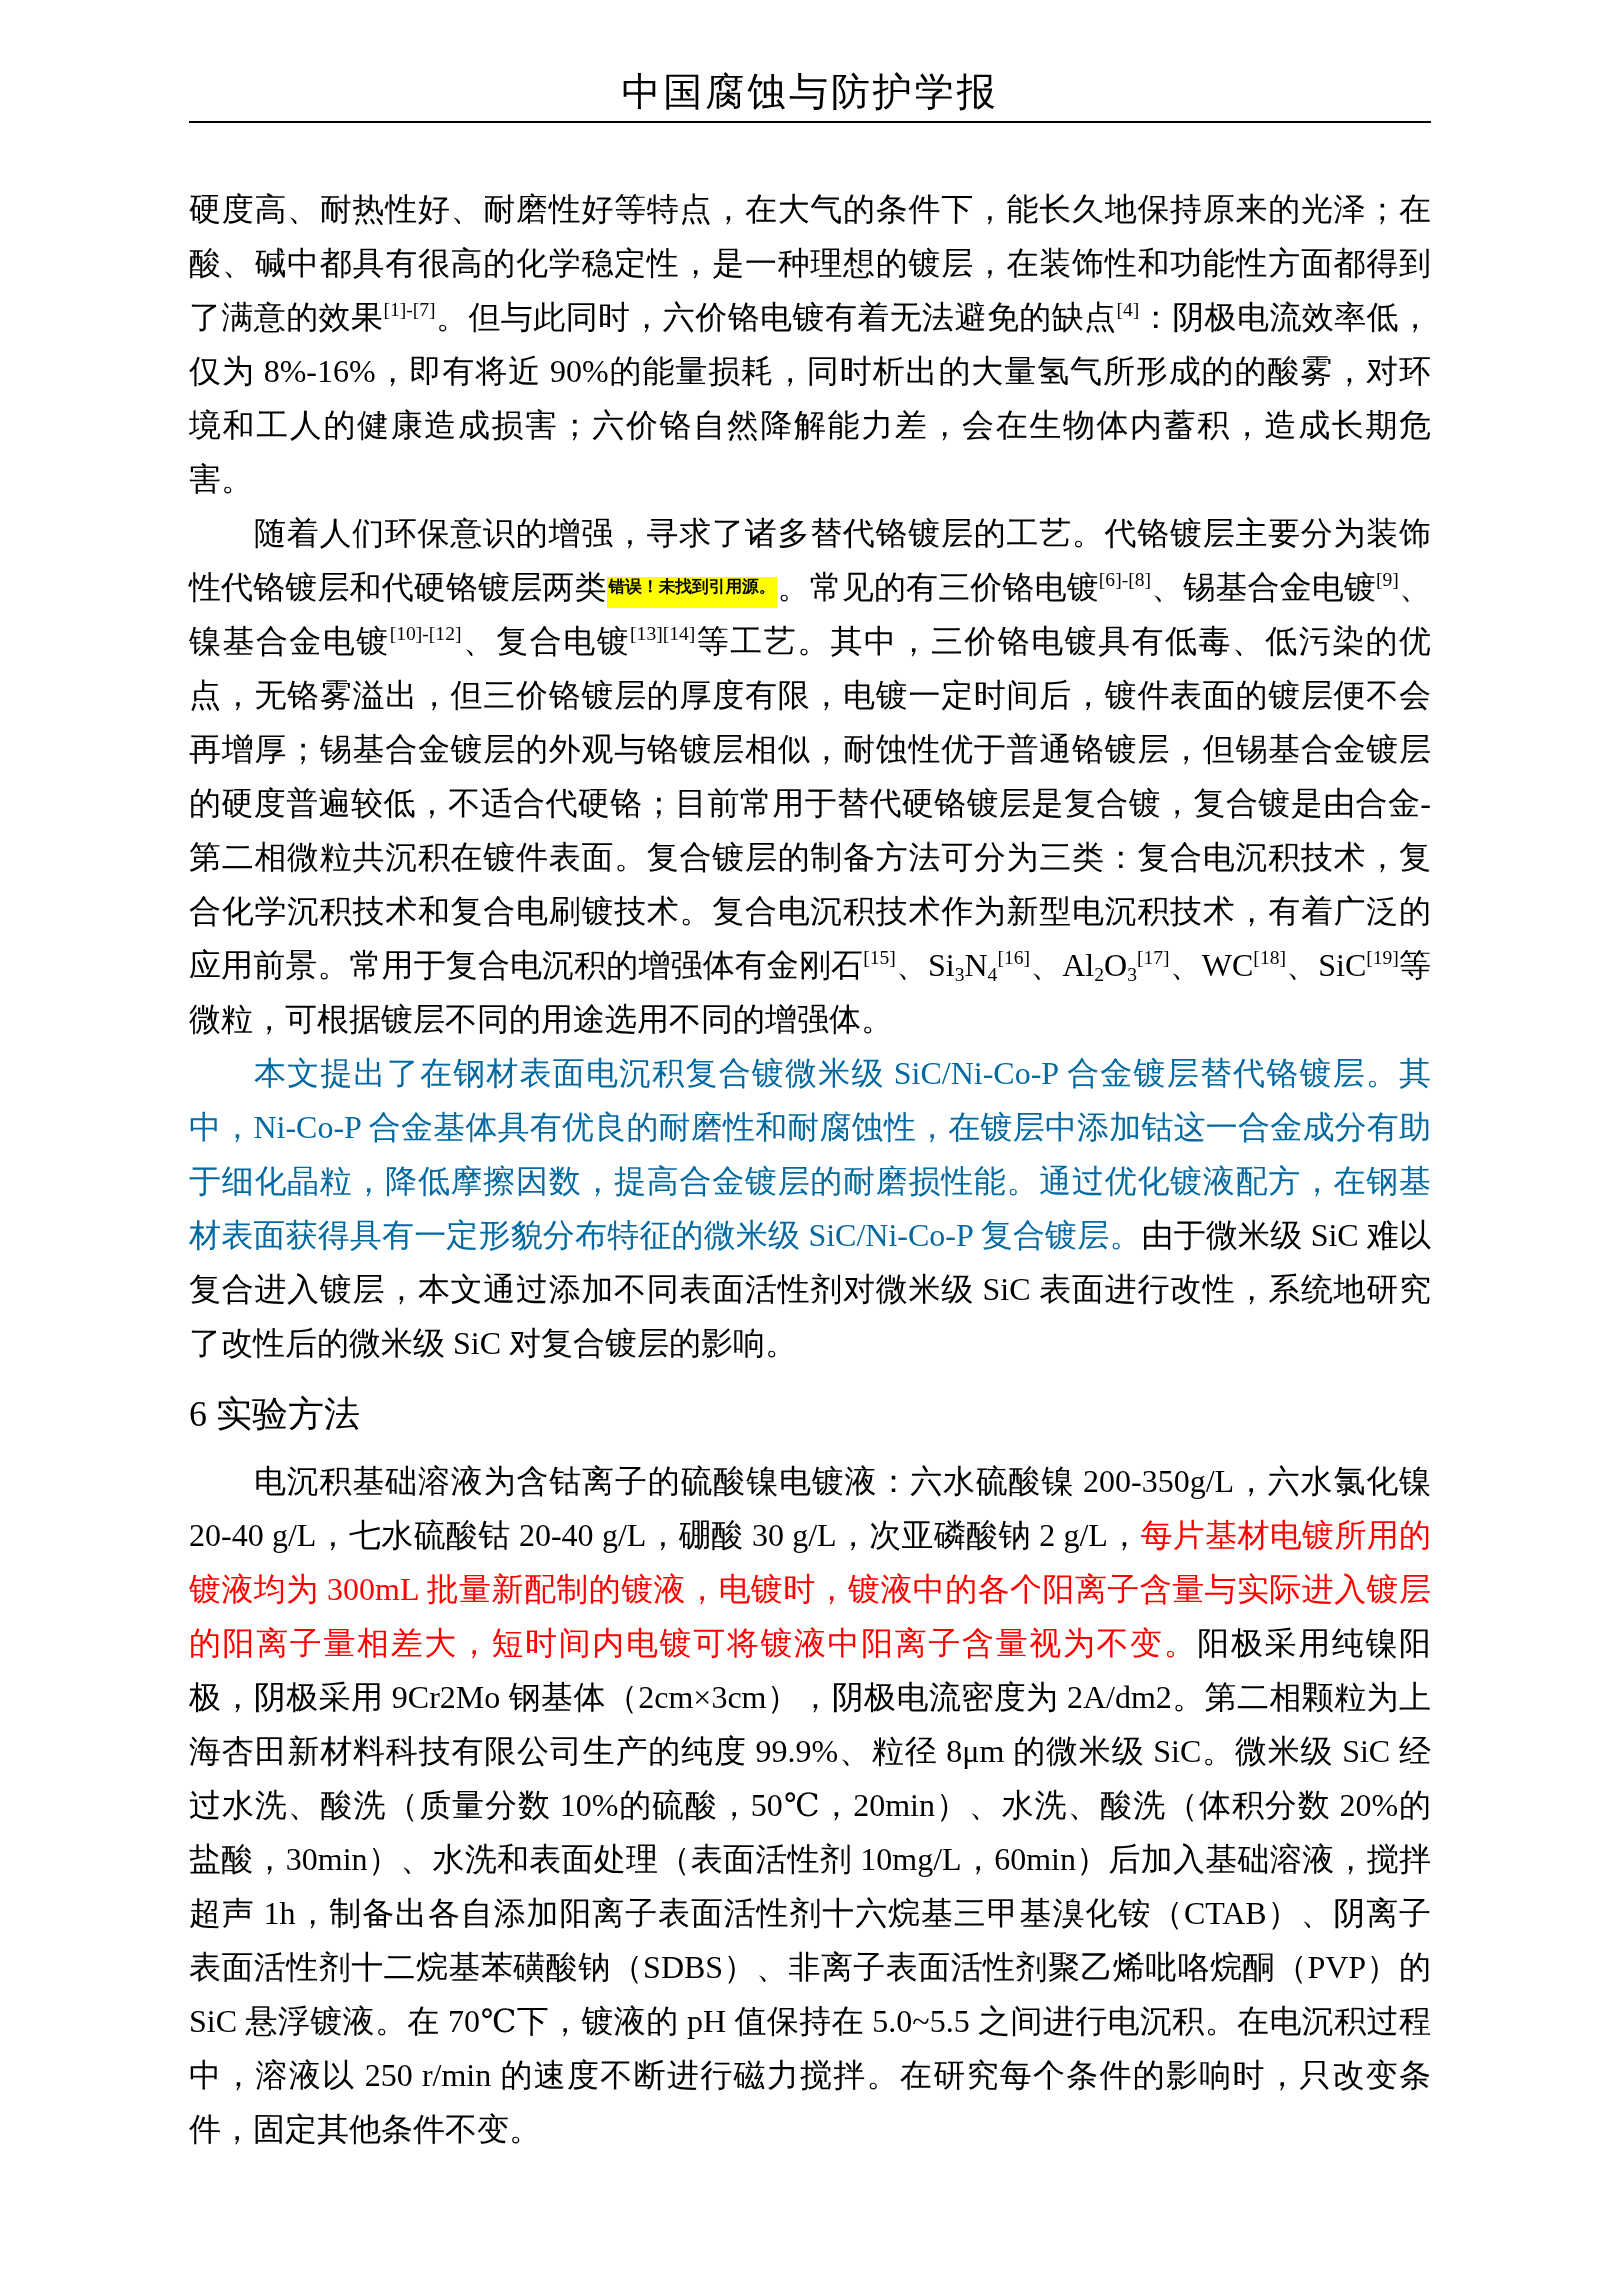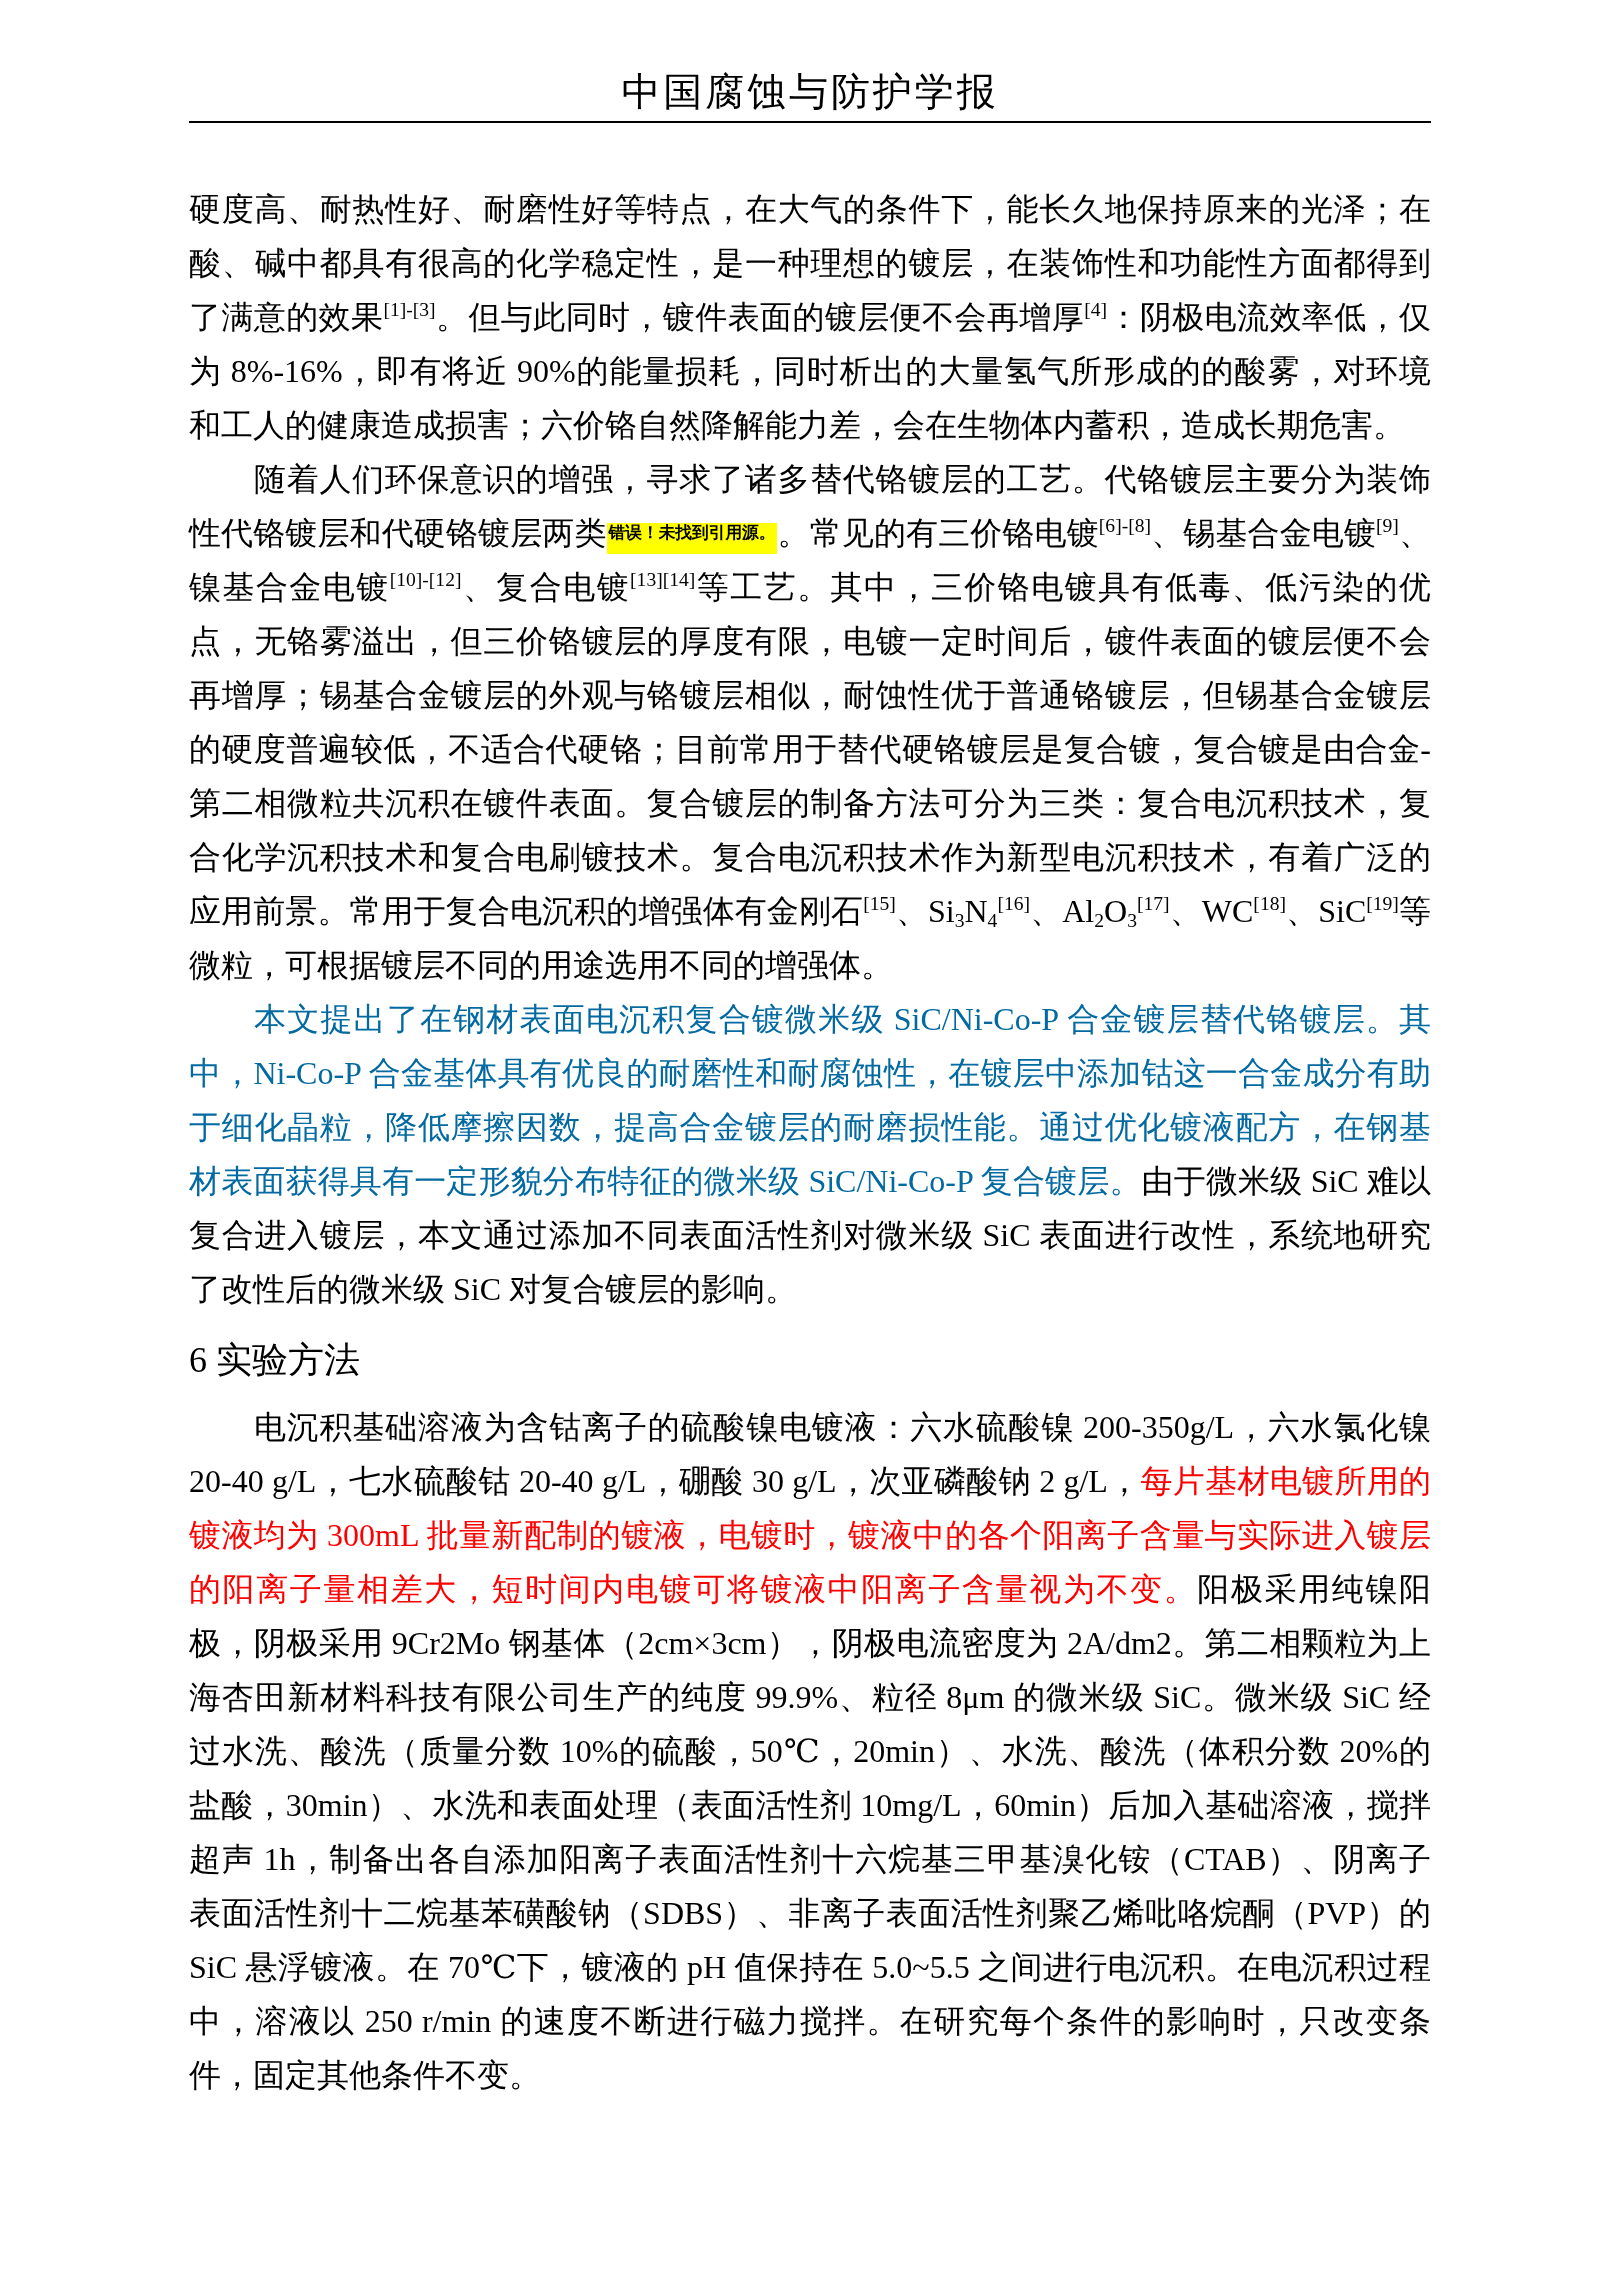--- a/index.html
+++ b/index.html
@@ -53,20 +53,20 @@
 </style>
 </head>
 <body>
 
 <div class="page">
   <header>
     <div class="title-zh">中国腐蚀与防护学报</div>
     <hr class="header-rule">
   </header>
   <main>
-    <p class="para"><span class="seg-n">硬度高、耐热性好、耐磨性好等特点，在大气的条件下，能长久地保持原来的光泽；在酸、碱中都具有很高的化学稳定性，是一种理想的镀层，在装饰性和功能性方面都得到了满意的效果</span><span class="seg-sup">[1]-[3]</span><span class="seg-n">。但与此同时，镀件表面的镀层便不会再增厚</span><span class="seg-sup">[4]</span><span class="seg-n">：阴极电流效率低，仅为 8%-16%，即有将近 90%的能量损耗，同时析出的大量氢气所形成的的酸雾，对环境和工人的健康造成损害；六价铬自然降解能力差，会在生物体内蓄积，造成长期危害。</span></p>
+    <p class="para"><span class="seg-n">硬度高、耐热性好、耐磨性好等特点，在大气的条件下，能长久地保持原来的光泽；在酸、碱中都具有很高的化学稳定性，是一种理想的镀层，在装饰性和功能性方面都得到了满意的效果</span><span class="seg-sup">[1]-[7]</span><span class="seg-n">。但与此同时，六价铬电镀有着无法避免的缺点</span><span class="seg-sup">[4]</span><span class="seg-n">：阴极电流效率低，仅为 8%-16%，即有将近 90%的能量损耗，同时析出的大量氢气所形成的的酸雾，对环境和工人的健康造成损害；六价铬自然降解能力差，会在生物体内蓄积，造成长期危害。</span></p>
     <p class="para indent"><span class="seg-n">随着人们环保意识的增强，寻求了诸多替代铬镀层的工艺。代铬镀层主要分为装饰性代铬镀层和代硬铬镀层两类</span><span class="seg-err" style="background: rgb(255, 255, 0);">错误！未找到引用源。</span><span class="seg-n">。常见的有三价铬电镀</span><span class="seg-sup">[6]-[8]</span><span class="seg-n">、锡基合金电镀</span><span class="seg-sup">[9]</span><span class="seg-n">、镍基合金电镀</span><span class="seg-sup">[10]-[12]</span><span class="seg-n">、复合电镀</span><span class="seg-sup">[13][14]</span><span class="seg-n">等工艺。其中，三价铬电镀具有低毒、低污染的优点，无铬雾溢出，但三价铬镀层的厚度有限，电镀一定时间后，镀件表面的镀层便不会再增厚；锡基合金镀层的外观与铬镀层相似，耐蚀性优于普通铬镀层，但锡基合金镀层的硬度普遍较低，不适合代硬铬；目前常用于替代硬铬镀层是复合镀，复合镀是由合金-第二相微粒共沉积在镀件表面。复合镀层的制备方法可分为三类：复合电沉积技术，复合化学沉积技术和复合电刷镀技术。复合电沉积技术作为新型电沉积技术，有着广泛的应用前景。常用于复合电沉积的增强体有金刚石</span><span class="seg-sup">[15]</span><span class="seg-n">、Si</span><span class="seg-sub">3</span><span class="seg-n">N</span><span class="seg-sub">4</span><span class="seg-sup">[16]</span><span class="seg-n">、Al</span><span class="seg-sub">2</span><span class="seg-n">O</span><span class="seg-sub">3</span><span class="seg-sup">[17]</span><span class="seg-n">、WC</span><span class="seg-sup">[18]</span><span class="seg-n">、SiC</span><span class="seg-sup">[19]</span><span class="seg-n">等微粒，可根据镀层不同的用途选用不同的增强体。</span></p>
     <p class="para indent"><span class="seg-r" style="color: #0369a1;">本文提出了在钢材表面电沉积复合镀微米级 SiC/Ni-Co-P 合金镀层替代铬镀层。其中，Ni-Co-P 合金基体具有优良的耐磨性和耐腐蚀性，在镀层中添加钴这一合金成分有助于细化晶粒，降低摩擦因数，提高合金镀层的耐磨损性能。通过优化镀液配方，在钢基材表面获得具有一定形貌分布特征的微米级 SiC/Ni-Co-P 复合镀层。</span><span class="seg-n">由于微米级 SiC 难以复合进入镀层，本文通过添加不同表面活性剂对微米级 SiC 表面进行改性，系统地研究了改性后的微米级 SiC 对复合镀层的影响。</span></p>
     <h2 class="section-heading">6 实验方法</h2>
     <p class="para indent"><span class="seg-n">电沉积基础溶液为含钴离子的硫酸镍电镀液：六水硫酸镍 200-350g/L，六水氯化镍 20-40 g/L，七水硫酸钴 20-40 g/L，硼酸 30 g/L，次亚磷酸钠 2 g/L，</span><span class="seg-r" style="color: rgb(255, 0, 0);">每片基材电镀所用的镀液均为 300mL 批量新配制的镀液，电镀时，镀液中的各个阳离子含量与实际进入镀层的阳离子量相差大，短时间内电镀可将镀液中阳离子含量视为不变。</span><span class="seg-n">阳极采用纯镍阳极，阴极采用 9Cr2Mo 钢基体（2cm×3cm），阴极电流密度为 2A/dm2。第二相颗粒为上海杏田新材料科技有限公司生产的纯度 99.9%、粒径 8μm 的微米级 SiC。微米级 SiC 经过水洗、酸洗（质量分数 10%的硫酸，50℃，20min）、水洗、酸洗（体积分数 20%的盐酸，30min）、水洗和表面处理（表面活性剂 10mg/L，60min）后加入基础溶液，搅拌超声 1h，制备出各自添加阳离子表面活性剂十六烷基三甲基溴化铵（CTAB）、阴离子表面活性剂十二烷基苯磺酸钠（SDBS）、非离子表面活性剂聚乙烯吡咯烷酮（PVP）的 SiC 悬浮镀液。在 70℃下，镀液的 pH 值保持在 5.0~5.5 之间进行电沉积。在电沉积过程中，溶液以 250 r/min 的速度不断进行磁力搅拌。在研究每个条件的影响时，只改变条件，固定其他条件不变。</span></p>
   </main>
 </div>
 
 
 </body></html>

